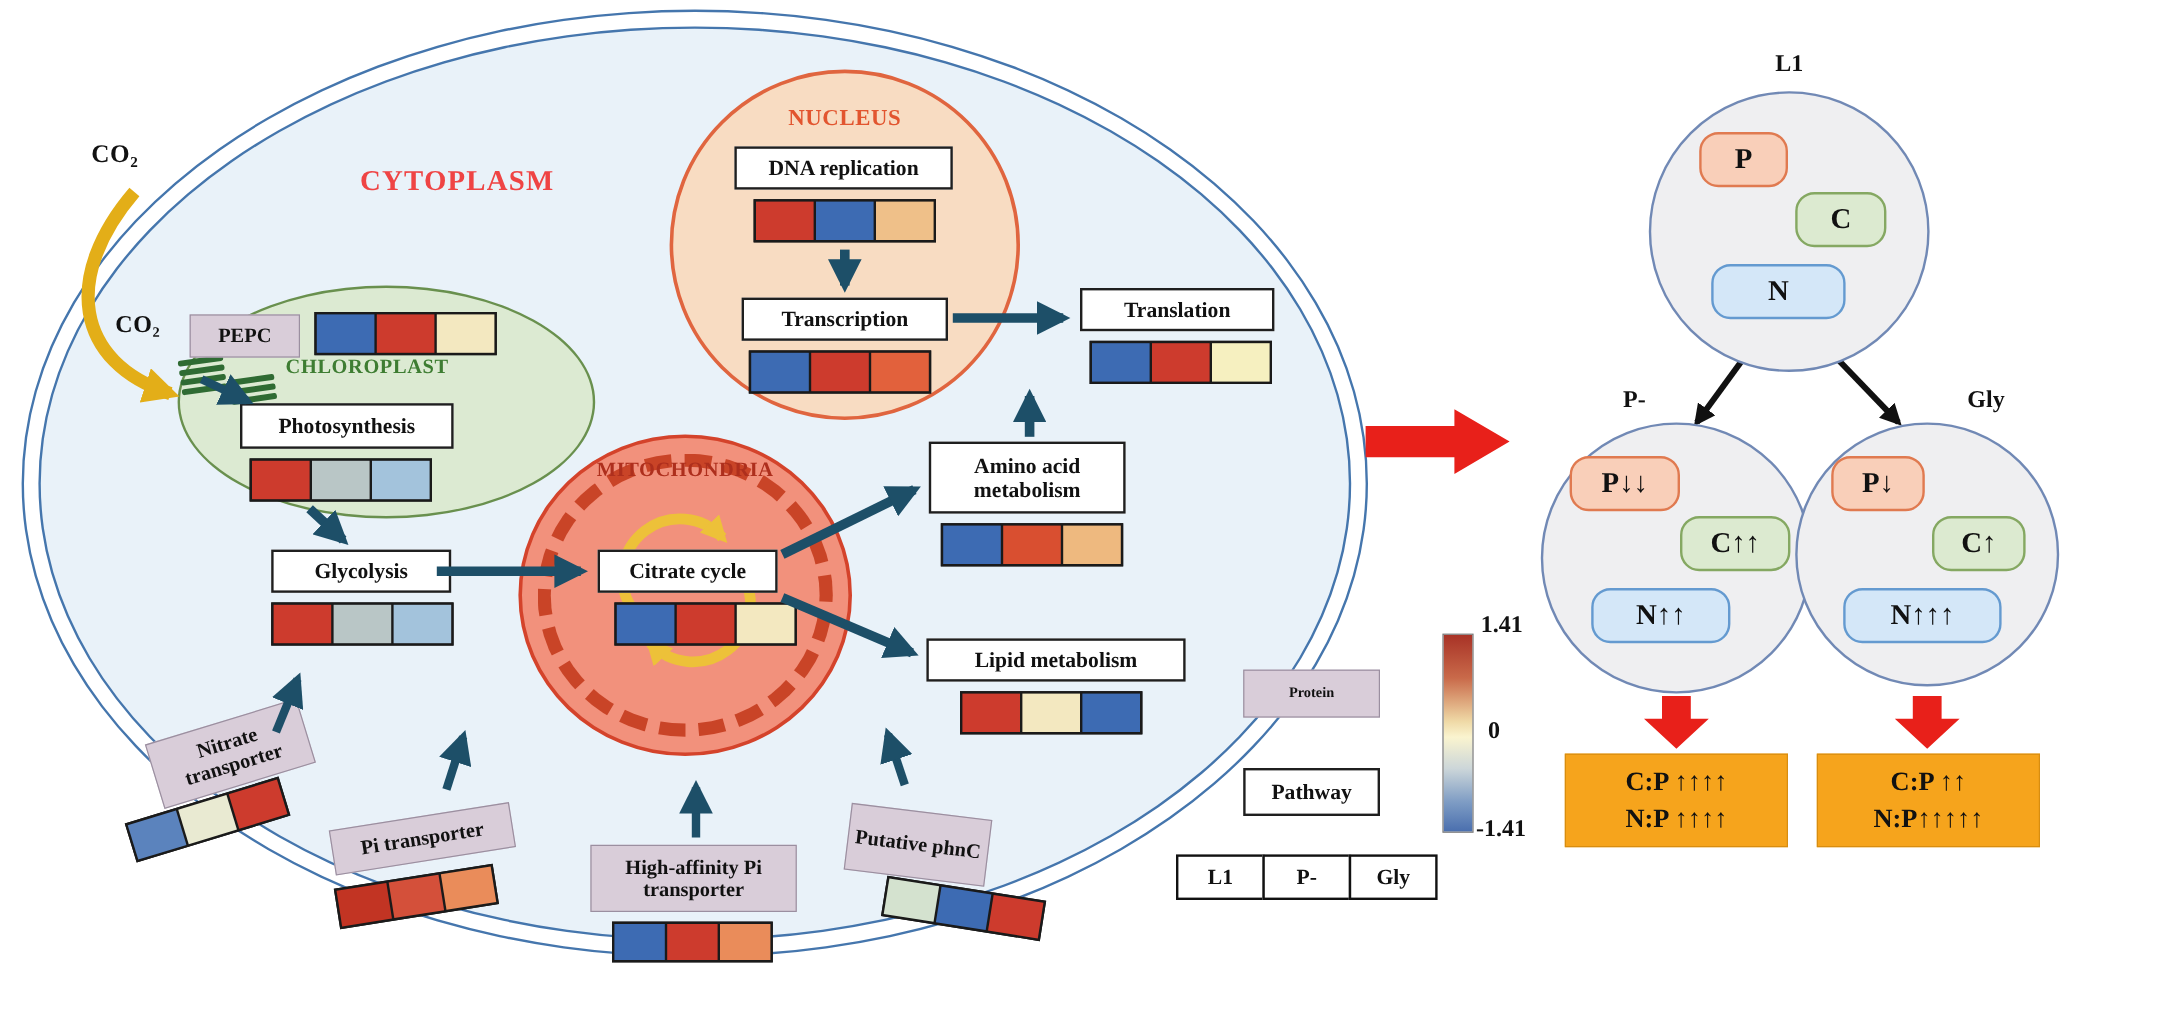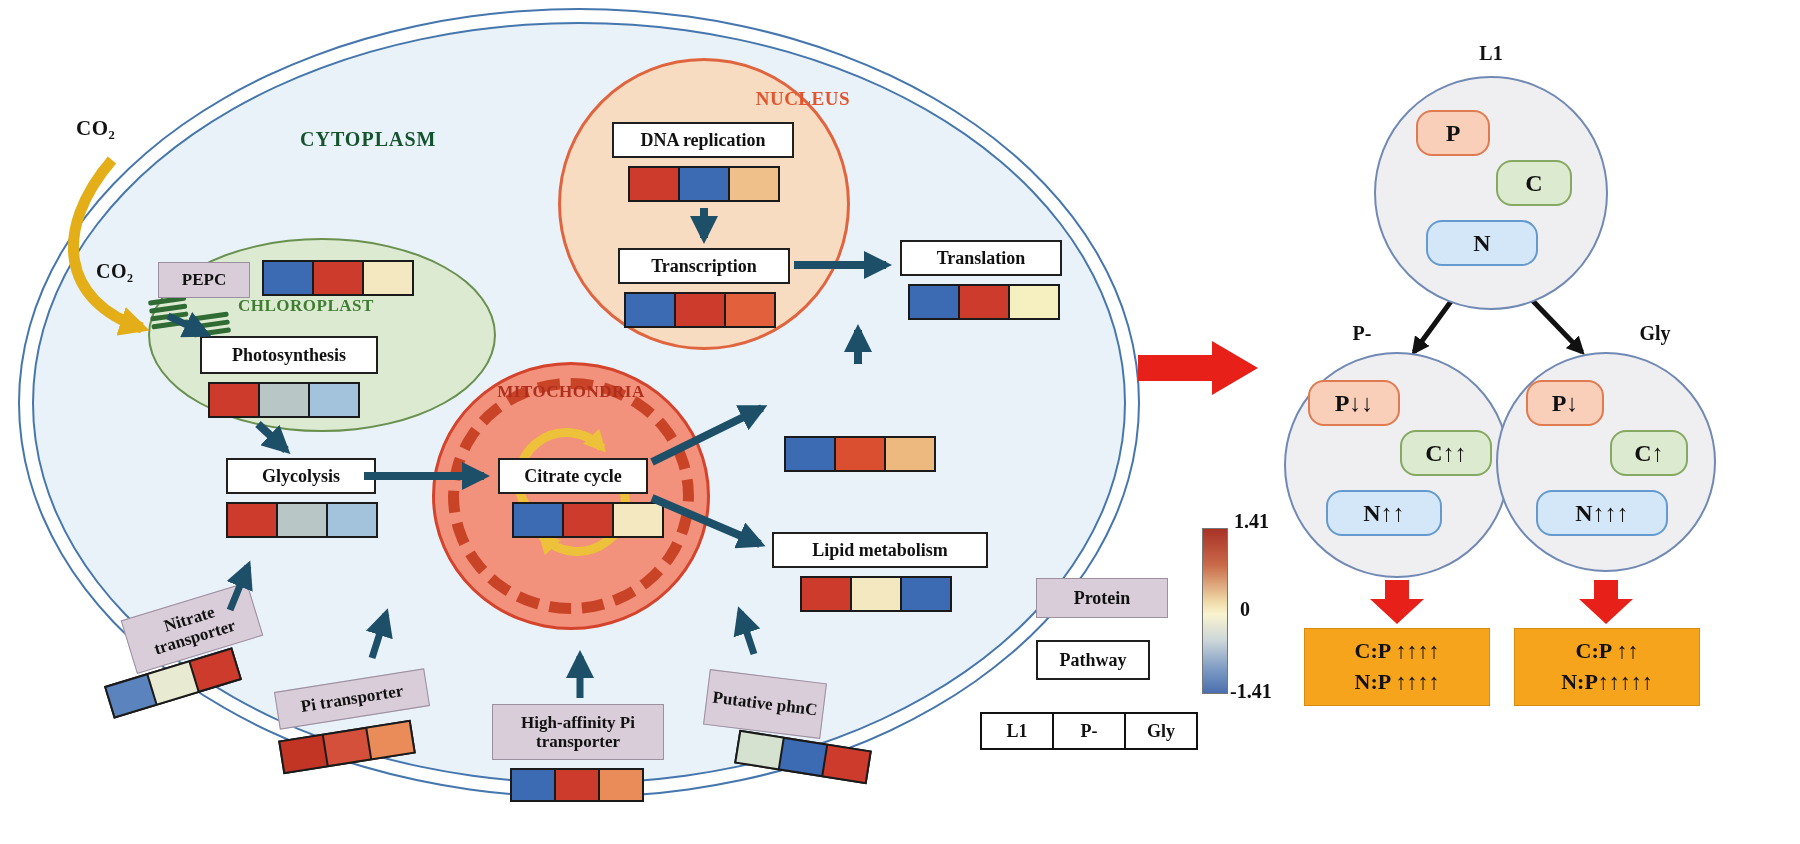--- a/index.html
+++ b/index.html
@@ -57,23 +57,23 @@
         <path d="M0,0 L22,11 L0,22 Z" fill="#edc139"></path>
       </marker>
     </defs>
     <path d="M 112 160 C 52 230, 62 302, 142 328" stroke="#e3ae18" stroke-width="11" fill="none" marker-end="url(#mYb)"></path>
     <path d="M 618 478 A 48 48 0 0 1 542 536" stroke="#edc139" stroke-width="9" fill="none" marker-end="url(#mYs)"></path>
     <path d="M 526 506 A 48 48 0 0 1 602 448" stroke="#edc139" stroke-width="9" fill="none" marker-end="url(#mYs)"></path>
   </svg>
 
   <div class="abs orglabel" style="left:76px;top:116px;font-size:21px">CO₂</div>
   <div class="abs orglabel" style="left:96px;top:260px;font-size:20px">CO₂</div>
-  <div class="abs orglabel" style="left:300px;top:128px;font-size:20px;color:#14532d;letter-spacing:1px">CYTOPLASM</div>
+  <div class="abs orglabel" style="left:300px;top:138px;font-size:24px;color:#ef4444;letter-spacing:1px">CYTOPLASM</div>
   <div class="abs orglabel" style="left:238px;top:296px;font-size:17px;color:#3e7d32">CHLOROPLAST</div>
-  <div class="abs orglabel" style="left:558px;top:88px;width:292px;text-align:right;font-size:19px;color:#e2552f">NUCLEUS</div>
+  <div class="abs orglabel" style="left:558px;top:88px;width:292px;text-align:center;font-size:19px;color:#e2552f">NUCLEUS</div>
   <div class="abs orglabel" style="left:432px;top:382px;width:278px;text-align:center;font-size:17px;color:#ae2f1d">MITOCHONDRIA</div>
 
   <div class="abs" style="left:150px;top:298px;transform:rotate(-8deg)">
     <div class="thybar"></div>
       <div class="thybar"></div>
       <div class="thybar"></div>
       <div class="thybar"></div>
   </div>
   <div class="abs" style="left:192px;top:314px;transform:rotate(-8deg)">
     <div class="thybar"></div>
@@ -135,20 +135,23 @@
 
   <div class="abs pathbox" style="left:498px;top:458px;width:150px;height:36px">
       <span>Citrate cycle</span>
     </div>
   <div class="abs heatmap" style="left:512px;top:502px">
       <div class="hm-cell" style="background: rgb(61, 107, 179);"></div>
       <div class="hm-cell" style="background: rgb(205, 59, 45);"></div>
       <div class="hm-cell" style="background: rgb(243, 232, 192);"></div>
     </div>
 
+  <div class="abs pathbox" style="left:774px;top:368px;width:164px;height:60px">
+      <span>Amino acid metabolism</span>
+    </div>
   <div class="abs heatmap" style="left:784px;top:436px">
       <div class="hm-cell" style="background: rgb(61, 107, 179);"></div>
       <div class="hm-cell" style="background: rgb(217, 79, 48);"></div>
       <div class="hm-cell" style="background: rgb(238, 185, 127);"></div>
     </div>
 
   <div class="abs pathbox" style="left:772px;top:532px;width:216px;height:36px">
       <span>Lipid metabolism</span>
     </div>
   <div class="abs heatmap" style="left:800px;top:576px">
@@ -217,21 +220,21 @@
 
     <line x1="1452" y1="300" x2="1414" y2="352" stroke="#111" stroke-width="5" marker-end="url(#mB)"></line>
     <line x1="1532" y1="300" x2="1582" y2="352" stroke="#111" stroke-width="5" marker-end="url(#mB)"></line>
 
     <polygon fill="#e8201a" points="1138,355 1212,355 1212,341 1258,368 1212,395 1212,381 1138,381"></polygon>
 
     <polygon fill="#e8201a" points="1385,580 1409,580 1409,599 1424,599 1397,624 1370,599 1385,599"></polygon>
     <polygon fill="#e8201a" points="1594,580 1618,580 1618,599 1633,599 1606,624 1579,599 1594,599"></polygon>
   </svg>
 
-  <div class="abs protbox" style="left:1036px;top:578px;width:132px;height:40px;font-size:18px">
+  <div class="abs protbox" style="left:1036px;top:558px;width:114px;height:40px;font-size:12px">
       <span>Protein</span>
     </div>
   <div class="abs pathbox" style="left:1036px;top:640px;width:114px;height:40px">
       <span>Pathway</span>
     </div>
   <div class="abs ctable" style="left:980px;top:712px">
     <div class="ccell">L1</div>
     <div class="ccell">P-</div>
     <div class="ccell">Gly</div>
   </div>

